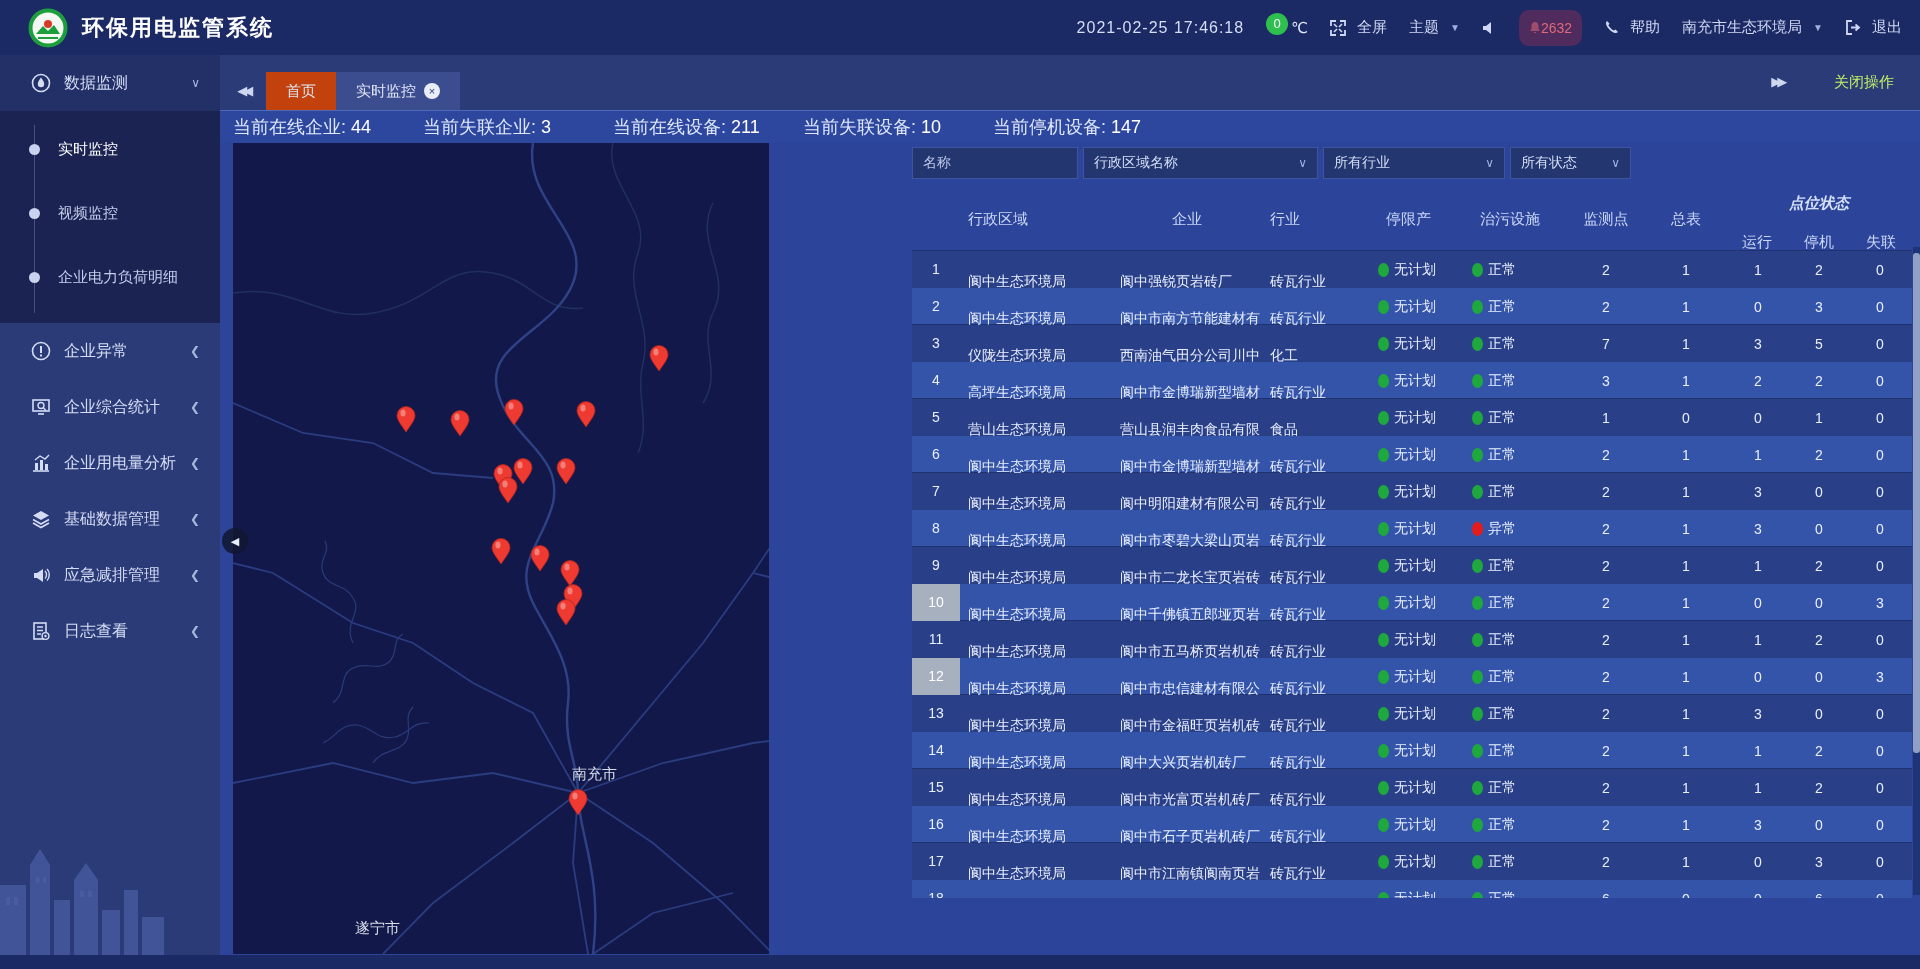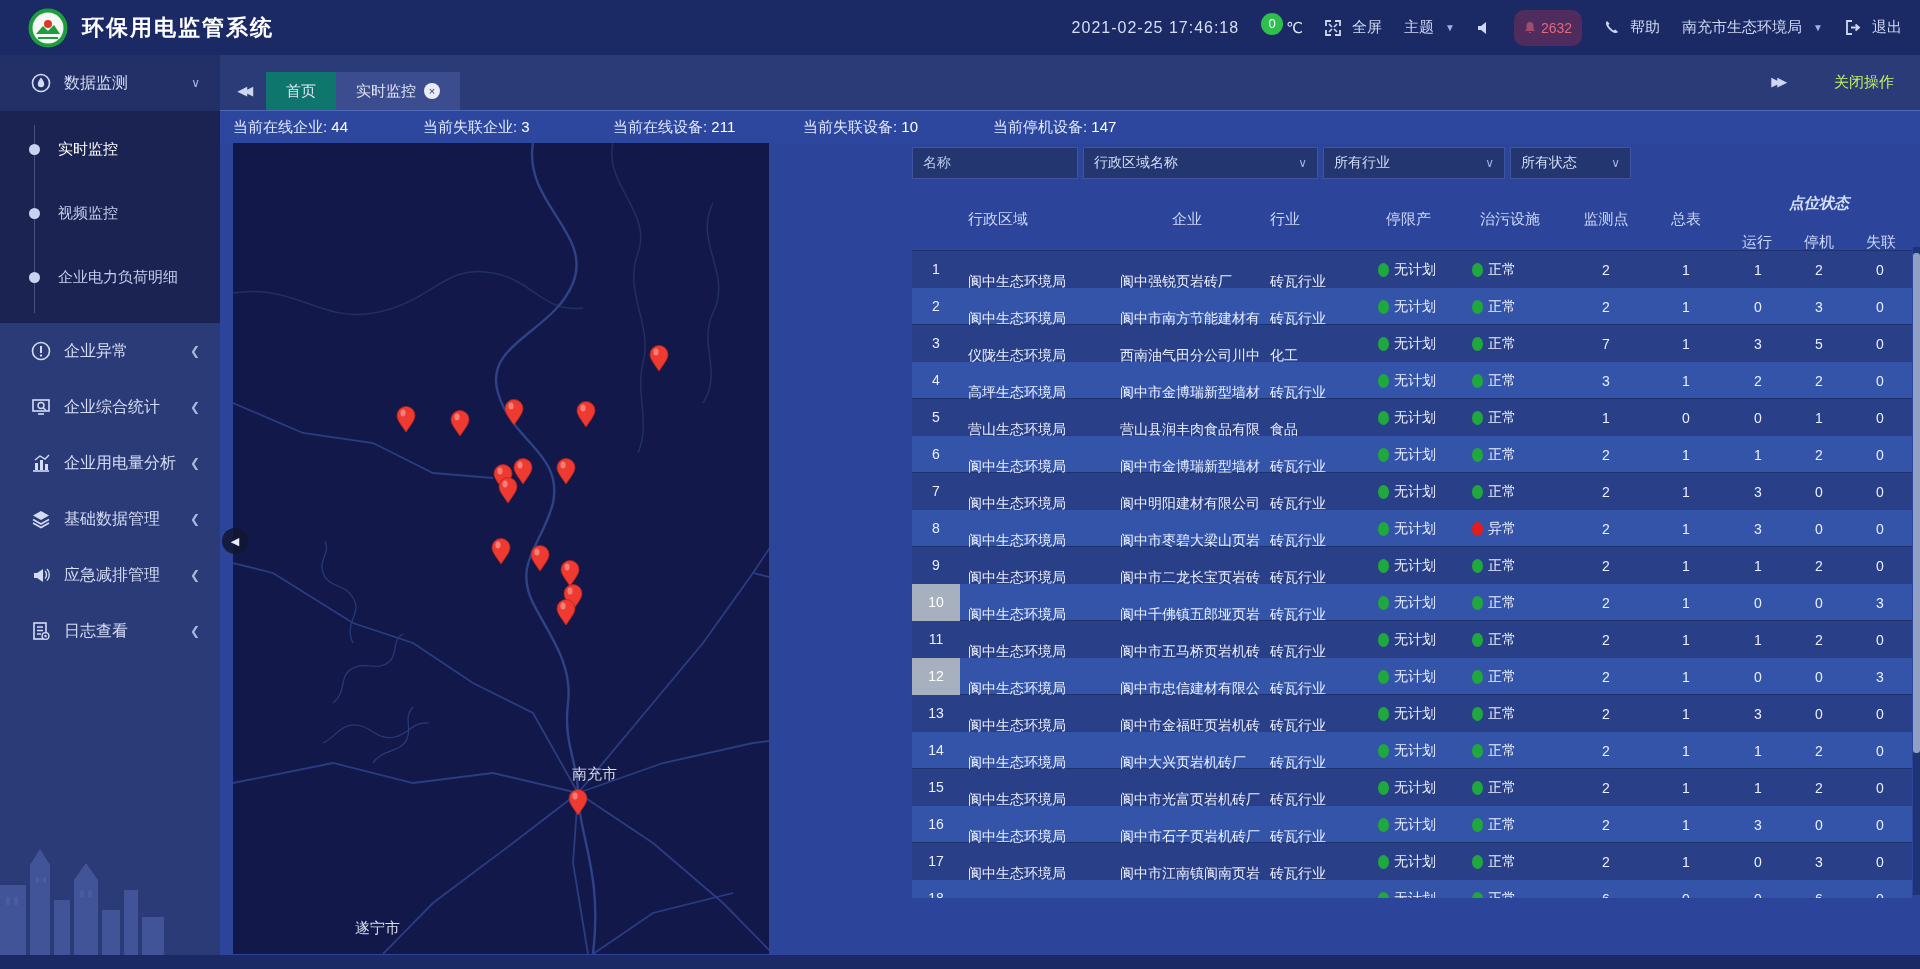--- a/index.html
+++ b/index.html
@@ -14,21 +14,21 @@
   .header-right { position:absolute; right:18px; top:0; height:55px; display:flex; align-items:center; gap:22px; color:#cfd8f2; font-size:15px; }
   .datetime { color:#d6def5; font-size:16px; letter-spacing:1px; }
   .temp-wrap { display:flex; align-items:flex-start; gap:3px; }
   .temp-circle { width:22px; height:22px; border-radius:50%; background:#2fbf4f; color:#fff;
     font-size:13px; display:flex; align-items:center; justify-content:center; margin-top:-6px; }
   .temp-unit { color:#e2e8fa; font-size:15px; }
   .hbtn { display:flex; align-items:center; gap:11px; cursor:pointer; white-space:nowrap; }
   .hbtn svg { display:block; }
   .caret { font-size:10px; color:#9fb0dd; }
   .badge-pill { background:rgba(180,50,80,0.35); color:#e06a7a; border-radius:10px;
-    padding:10px 10px; font-size:14px; display:flex; align-items:center; gap:5px; }
+    padding:10px 10px; font-size:14px; display:flex; align-items:center; }
 
   
   .sidebar { position:absolute; left:0; top:55px; width:220px; height:900px;
     background:#2b3b78; z-index:20; overflow:hidden; }
   .side-parent { height:56px; display:flex; align-items:center; color:#d4dcf4; font-size:16px; cursor:pointer; position:relative; }
   .side-parent .p-icon { width:22px; margin-left:30px; display:flex; justify-content:center; }
   .side-parent .p-label { margin-left:12px; flex:1; }
   .side-parent .p-chev { margin-right:20px; font-size:12px; color:#aab8e2; }
   .side-parent.expanded { background:#233068; }
   .side-sub { background:#1a2352; padding:6px 0 14px 0; position:relative; }
@@ -39,32 +39,32 @@
   .sub-item.active { color:#ffffff; }
   .cityscape { position:absolute; left:0; bottom:0; width:220px; }
 
   
   .tabbar { position:absolute; left:220px; top:55px; width:1700px; height:55px;
     background:#2b3b78; display:flex; align-items:flex-end; z-index:10; }
   .tab-arrow { width:46px; height:38px; display:flex; align-items:center; justify-content:center;
     color:#cdd7f0; font-size:13px; letter-spacing:-4px; cursor:pointer; padding-bottom:2px;}
   .tab { height:38px; padding:0 20px; display:flex; align-items:center; gap:8px;
     color:#dfe5f5; font-size:15px; cursor:pointer; }
-  .tab.inactive { background:#0f766e; }
+  .tab.inactive { background:#c2410c; }
   .tab.active { background:#3c4d8f; }
   .tab-close { width:16px; height:16px; border-radius:50%; background:#e8edf8; color:#2b3b78;
     font-size:11px; display:flex; align-items:center; justify-content:center; line-height:1; }
   .tabbar-right { position:absolute; right:0; top:0; height:55px; display:flex; align-items:center; gap:34px; padding-right:26px; }
   .close-ops { color:#bef264; font-size:15px; cursor:pointer; }
 
   
   .statsbar { position:absolute; left:220px; top:110px; width:1700px; height:33px;
     background:#2e479e; border-top:1px solid #52139; border-top:1px solid #4f68b8;
     display:flex; align-items:center; z-index:9; }
-  .stat { color:#dfe8ff; font-size:15px; margin-left:0; width:190px; padding-left:13px; white-space:nowrap; }
+  .stat { color:#dfe8ff; font-size:18px; margin-left:0; width:190px; padding-left:13px; white-space:nowrap; }
   .stat b { color:#ffffff; font-weight:normal; }
 
   
   .content { position:absolute; left:220px; top:143px; width:1700px; height:812px; background:#2c459a; }
 
   
   .map { position:absolute; left:13px; top:0; width:536px; height:811px; background:#12194a; overflow:hidden; }
   .map svg { display:block; }
   .collapse-handle { position:absolute; left:2px; top:385px; width:26px; height:26px; border-radius:50%;
     background:rgba(16,22,48,0.85); color:#e8edf8; display:flex; align-items:center; justify-content:center;

